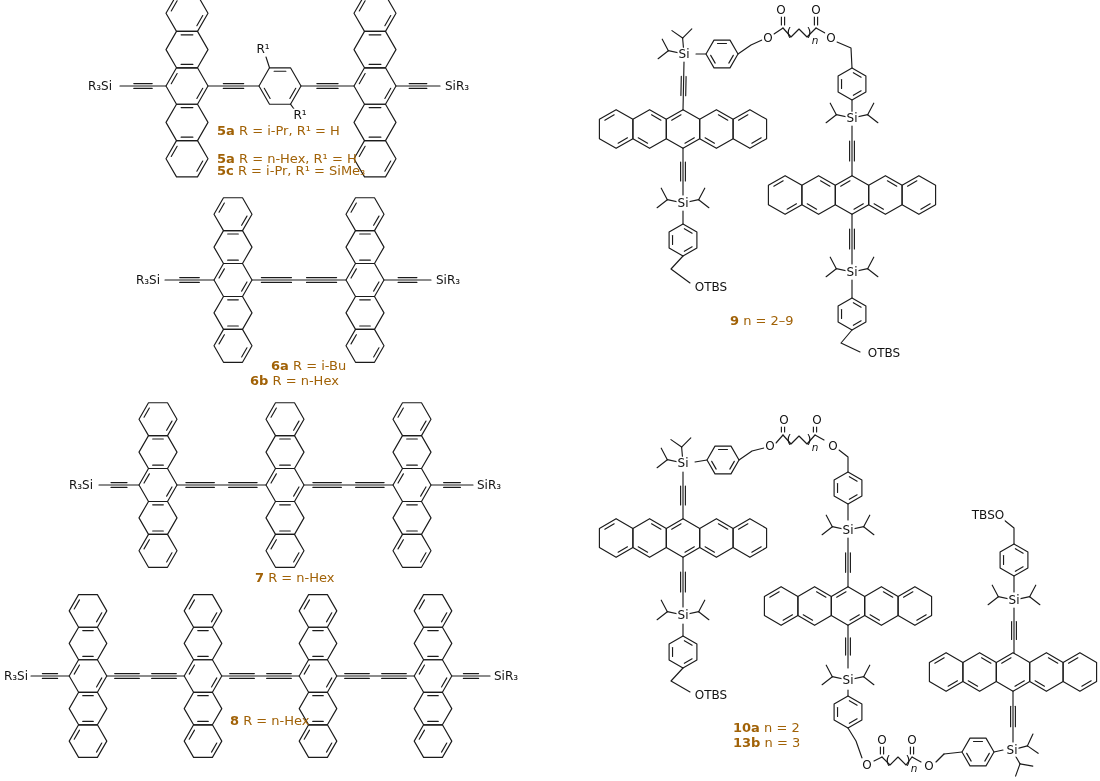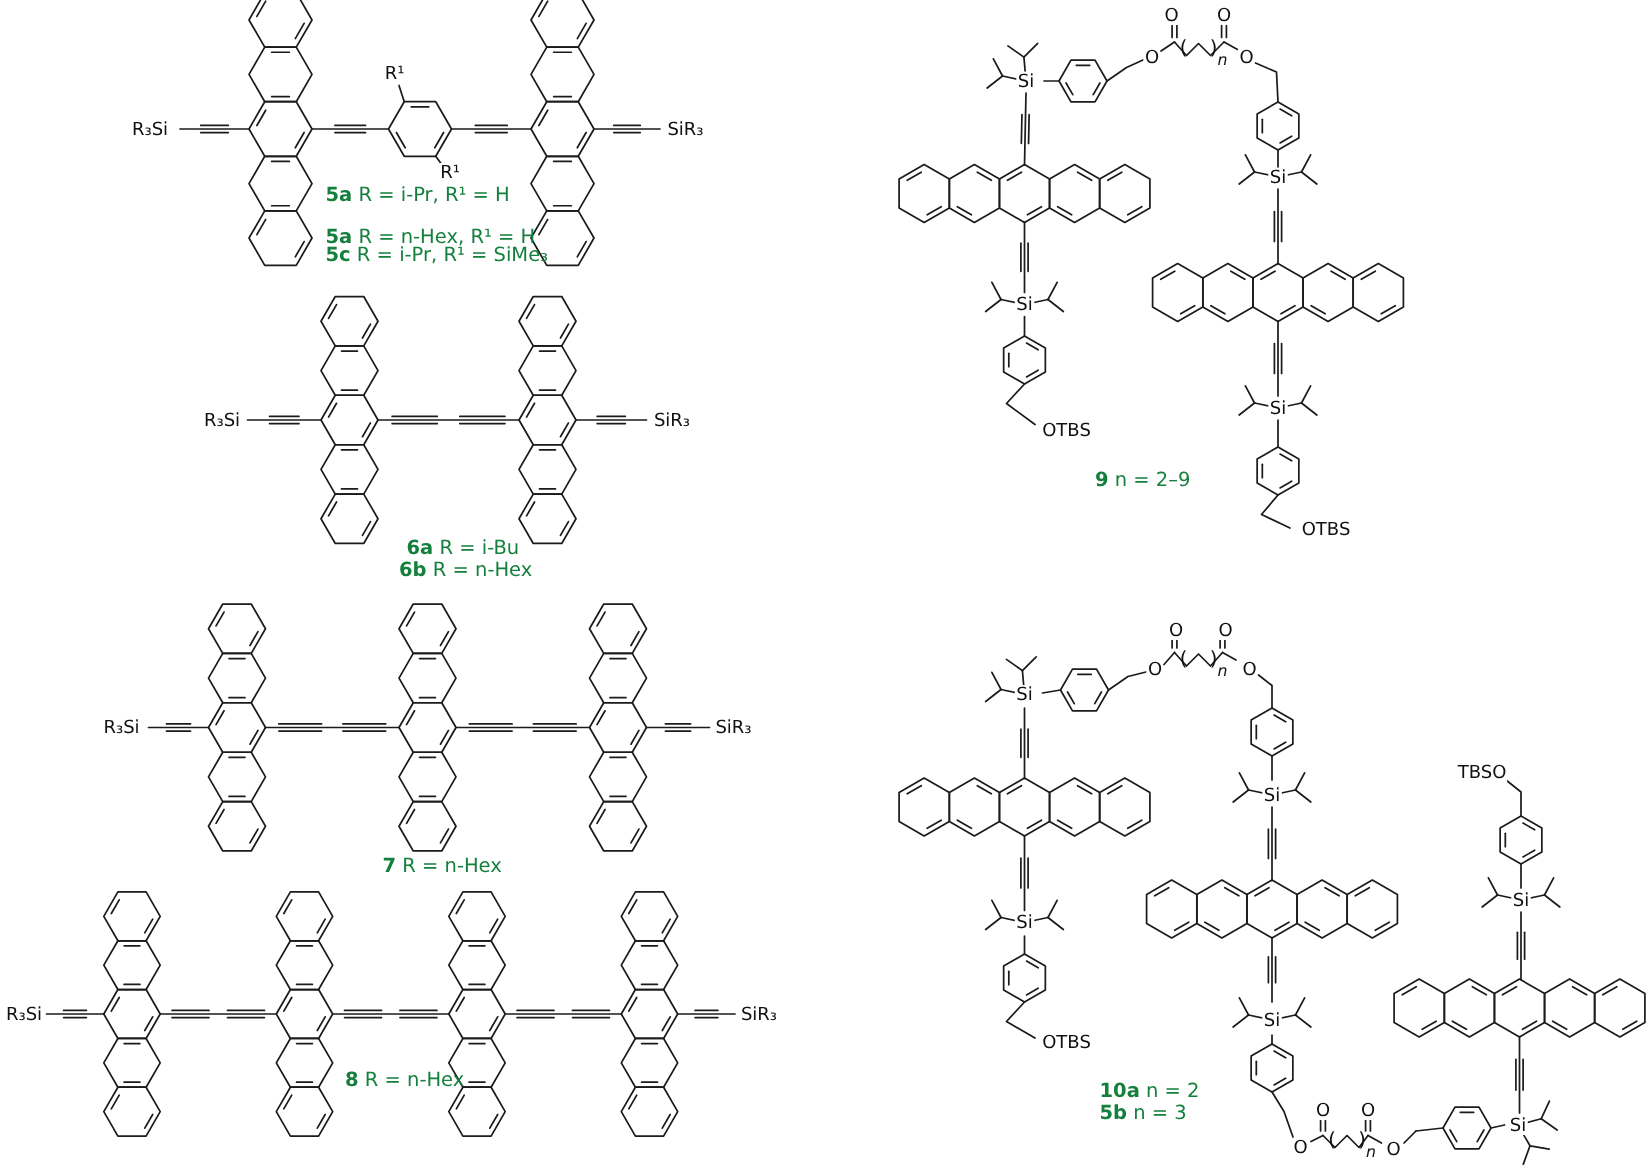--- a/index.html
+++ b/index.html
@@ -4,21 +4,21 @@
 <style>
   html,body{margin:0;padding:0;background:#ffffff;}
   #fig{position:relative;width:1100px;height:781px;background:#ffffff;overflow:hidden;
        font-family:"DejaVu Sans",sans-serif;}
   #art{position:absolute;left:0;top:0;z-index:1;}
   #art line,#art polyline,#art polygon{fill:none;stroke:#1b1b1b;stroke-width:1.15;stroke-linecap:round;stroke-linejoin:round;}
   .al{position:absolute;transform:translate(-50%,-50%);background:#ffffff;padding:0 1px;
       font-size:12px;line-height:1.05;color:#111;white-space:nowrap;z-index:2;}
   .np{background:transparent;font-size:13px;padding:0;}
   .nn{background:transparent;font-style:italic;font-size:10.5px;padding:0;}
-  .cap{position:absolute;font-size:13px;line-height:1.15;color:#15803d;white-space:nowrap;z-index:3;}
+  .cap{position:absolute;font-size:13px;line-height:1.15;color:#a16207;white-space:nowrap;z-index:3;}
   .cap b{font-weight:bold;}
 </style>
 </head>
 <body>
 
 <div id="fig">
   <svg id="art" width="1100" height="781" viewBox="0 0 1100 781">
     <g id="g5">
         <line x1="120" y1="86" x2="166" y2="86"></line>
         <line x1="133.8" y1="88.4" x2="152.2" y2="88.4"></line>
@@ -564,29 +564,29 @@
 
   <div class="cap" style="left:217px;top:124px">
     <b>5a</b><span> R = i-Pr, R¹ = H</span></div>
   <div class="cap" style="left:217px;top:152px">
     <b>5a</b><span> R = n-Hex, R¹ = H</span></div>
   <div class="cap" style="left:217px;top:164px">
     <b>5c</b><span> R = i-Pr, R¹ = SiMe₃</span></div>
 
   <div class="cap" style="left:271px;top:359px">
     <b>6a</b><span> R = i-Bu</span></div>
-  <div class="cap" style="left:266px;top:374px">
+  <div class="cap" style="left:250px;top:374px">
     <b>6b</b><span> R = n-Hex</span></div>
 
   <div class="cap" style="left:255px;top:571px">
     <b>7</b><span> R = n-Hex</span></div>
 
   <div class="cap" style="left:230px;top:714px">
     <b>8</b><span> R = n-Hex</span></div>
 
   <div class="cap" style="left:730px;top:314px">
     <b>9</b><span> n = 2–9</span></div>
 
   <div class="cap" style="left:733px;top:721px">
     <b>10a</b><span> n = 2</span></div>
   <div class="cap" style="left:733px;top:736px">
-    <b>5b</b><span> n = 3</span></div>
+    <b>13b</b><span> n = 3</span></div>
 </div>
 
 </body></html>

